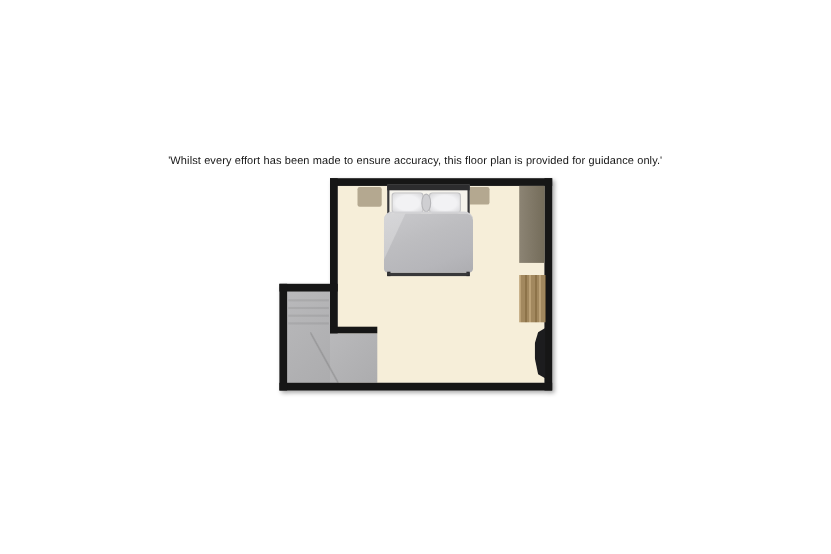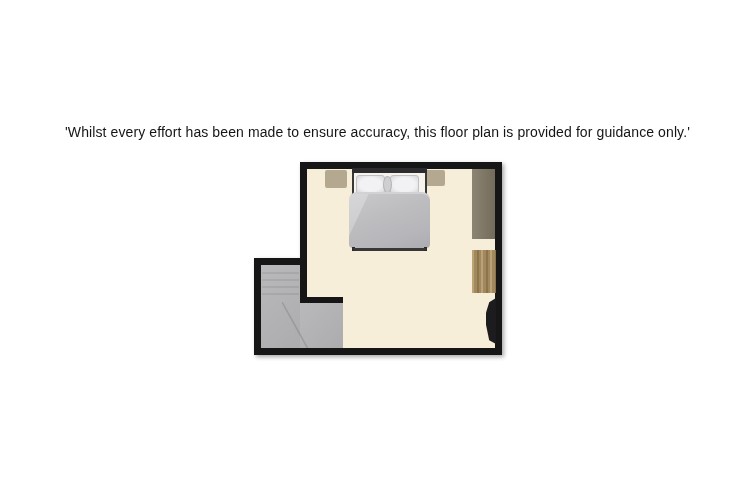--- a/index.html
+++ b/index.html
@@ -10,23 +10,23 @@
     background: var(--page_bg, #ffffff);
     font-family: "Liberation Sans", sans-serif;
     overflow: hidden;
     position: relative;
   }
 
   .disclaimer {
     position: absolute;
     left: 0;
     right: 0;
-    top: 124px;
+    top: 141px;
     text-align: center;
-    font-size: 14px;
+    font-size: 10px;
     letter-spacing: 0.1px;
     color: var(--text, #151515);
   }
 
   .plan-shadow {
     position: absolute;
     left: 254px;
     top: 162px;
     width: 248px;
     height: 193px;

